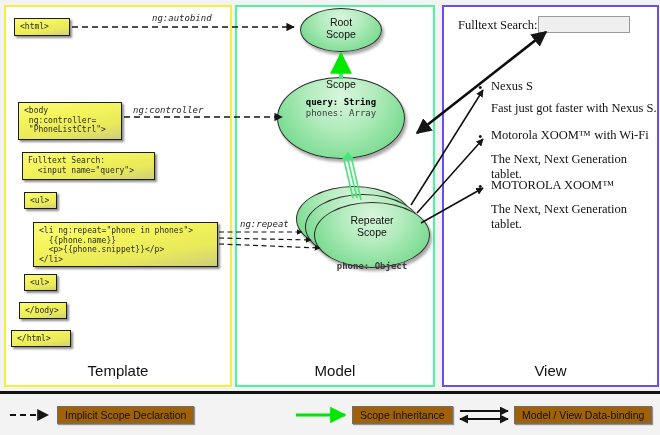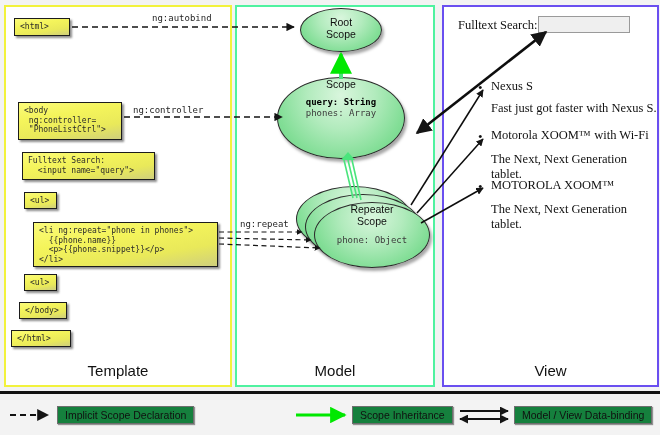--- a/index.html
+++ b/index.html
@@ -61,27 +61,27 @@
     border:1px solid #9a9a9a;box-sizing:border-box;
   }
   .bullet{position:absolute;font-family:"Liberation Serif",serif;font-size:12.5px;color:#111;}
   .bullet .dot{position:absolute;left:-13px;top:1px;font-size:13px;}
   .snippet{position:absolute;font-family:"Liberation Serif",serif;font-size:12.5px;color:#111;}
 
   
   .arrlabel{
     position:absolute;
     font-family:"DejaVu Sans Mono","Liberation Mono",monospace;
-    font-size:9px;color:#262626;white-space:nowrap;
+    font-size:9px;color:#262626;white-space:nowrap;font-style:italic;
   }
 
   
   #legend-rule{position:absolute;left:0;top:391px;width:660px;height:3px;background:#121212;}
   .legend-box{
-    position:absolute;background:#15803d;border:1px solid #6e6e6e;
+    position:absolute;background:#a16207;border:1px solid #6e6e6e;
     box-shadow:1px 1px 1px rgba(0,0,0,.4);
     font-size:10.5px;color:#101010;padding:2px 7px;white-space:nowrap;
     font-family:"Liberation Sans", sans-serif;box-sizing:border-box;
   }
 
   svg.ov{position:absolute;left:0;top:0;width:660px;height:435px;pointer-events:none;}
 </style>
 </head>
 <body>
 
@@ -126,23 +126,23 @@
 
   <div class="scope" style="left:277px;top:77px;width:128px;height:82px;">
     <div class="ttl">Scope</div>
     <div class="props hl" style="margin-top:7px;font-weight:bold;color:#000;">query: String</div>
     <div class="props">phones: Array</div>
   </div>
 
   <div class="scope" style="left:296px;top:186px;width:116px;height:66px;"></div>
   <div class="scope" style="left:305px;top:194px;width:116px;height:66px;"></div>
   <div class="scope" style="left:314px;top:202px;width:116px;height:66px;">
-    <div class="ttl" style="">Repeater</div>
+    <div class="ttl" style="margin-top:11px;">Repeater</div>
     <div class="ttl">Scope</div>
-    <div class="props" style="margin-top:8px;">phone: Object</div>
+    <div class="props" style="margin-top:23px;font-weight:bold;">phone: Object</div>
   </div>
 
   <div class="arrlabel" style="left:152px;top:13px;">ng:autobind</div>
   <div class="arrlabel" style="left:133px;top:105px;">ng:controller</div>
   <div class="arrlabel" style="left:240px;top:219px;">ng:repeat</div>
 
   <div class="view-label" style="left:458px;top:18px;">Fulltext Search:</div>
   <input class="view-input" type="text" style="left: 538px; top: 16px; width: 92px; height: 17px; font-size: 11px;" value="">
 
   <div class="bullet" style="left:491px;top:79px;">

